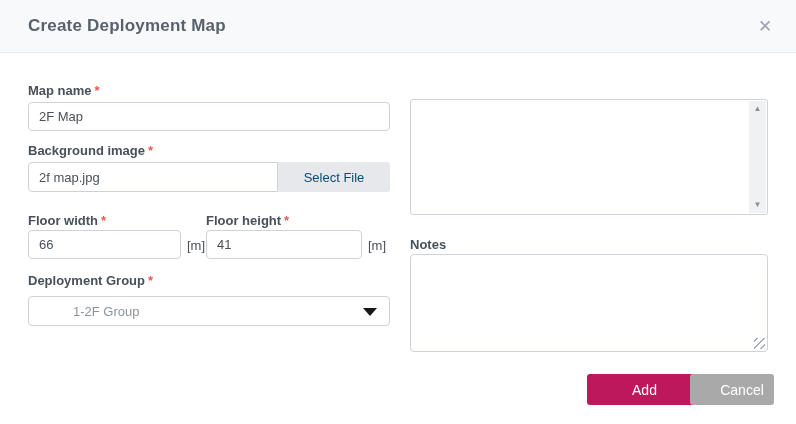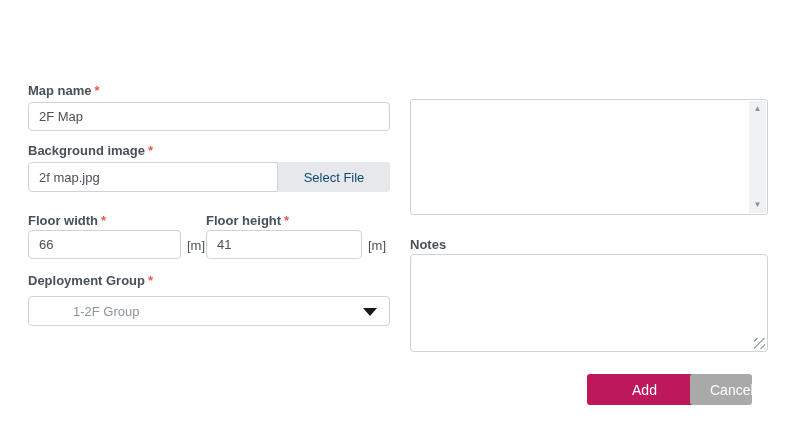--- a/index.html
+++ b/index.html
@@ -186,27 +186,31 @@
     top: 374px;
     height: 31px;
     border: none;
     border-radius: 3px;
     font-family: "Liberation Sans", sans-serif;
     font-size: 14px;
     color: #ffffff;
     cursor: pointer;
   }
   .btn-add { left: 587px; width: 115px; background: #be185d; }
-  .btn-cancel { left: 690px; width: 62px; background: #a9a9a9; padding-left: 20px; }
+  .btn-cancel { left: 690px; width: 84px; background: #a9a9a9; padding-left: 20px; }
 </style>
 </head>
 <body>
 
 <div class="dialog">
 
+  <div class="dialog-header">
+    <div class="dialog-title">Create Deployment Map</div>
+    <button class="close-btn">✕</button>
+  </div>
 
   <div class="field-label" style="left:28px; top:83px;">
     <span>Map name</span><span class="req">*</span>
   </div>
   <input class="text-input" style="left: 28px; top: 102px; width: 362px;" value="2F Map">
 
   <div class="field-label" style="left:28px; top:143px;">
     <span>Background image</span><span class="req">*</span>
   </div>
   <input class="text-input file-input" style="left: 28px; top: 162px; width: 250px; height: 30px;" value="2f map.jpg">

